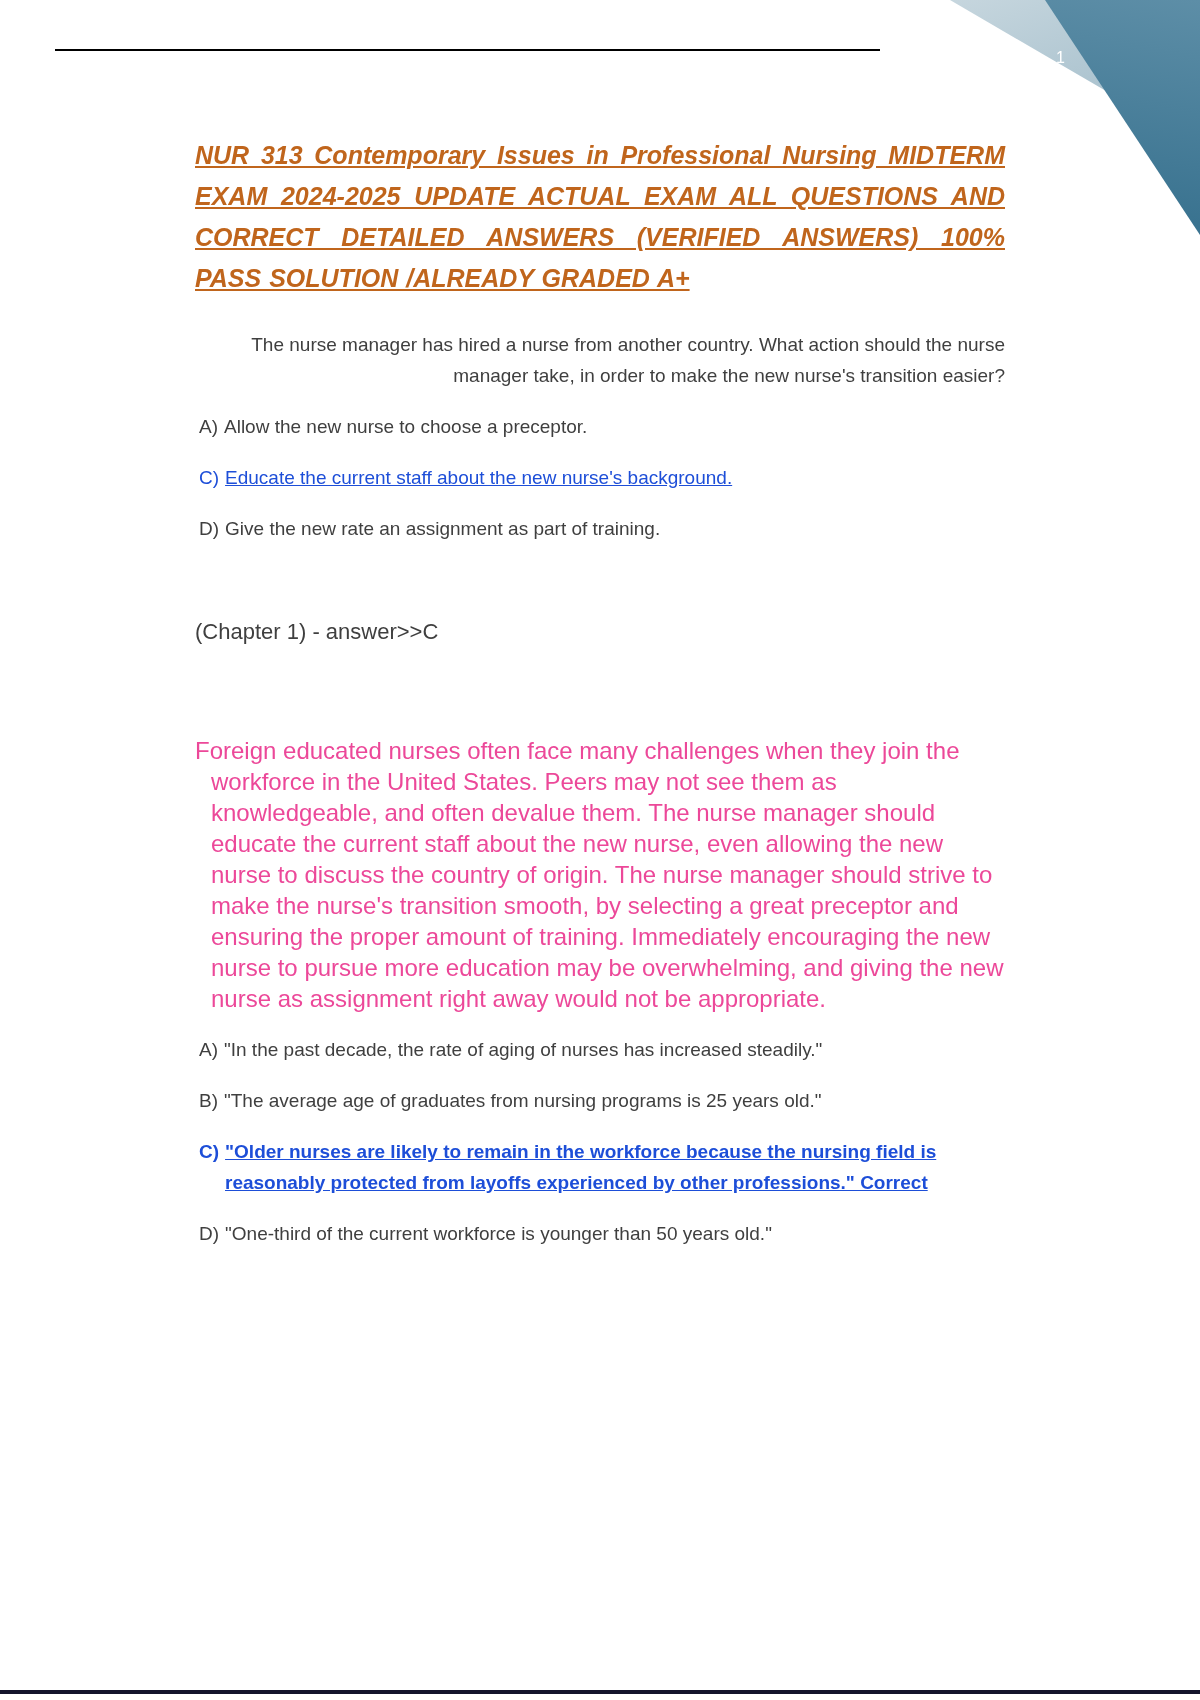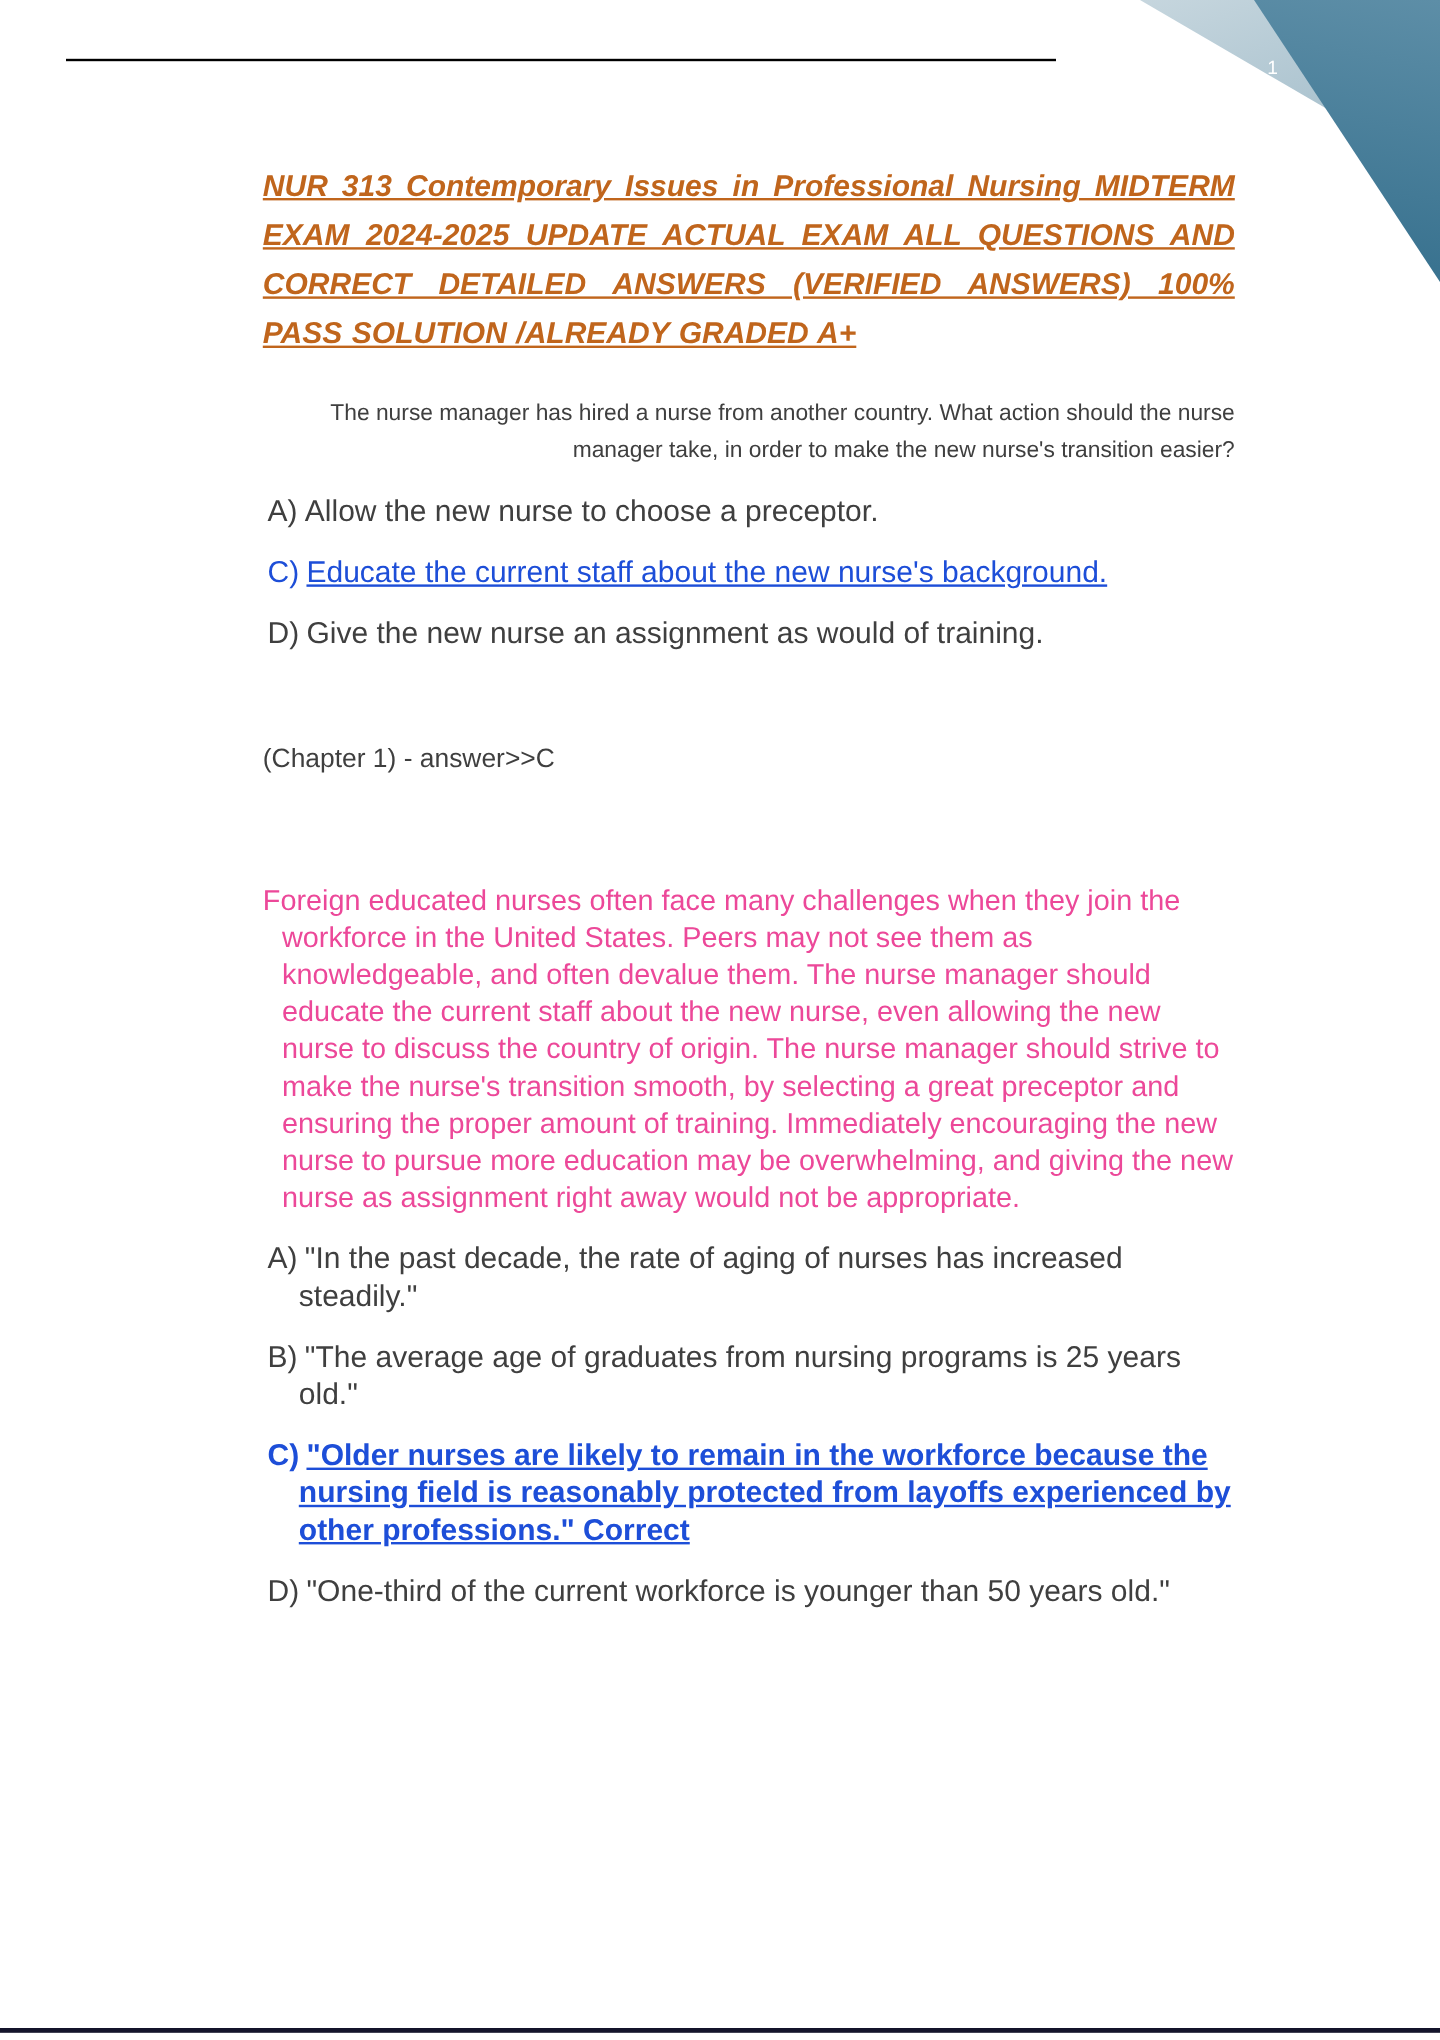--- a/index.html
+++ b/index.html
@@ -51,21 +51,20 @@
     top: 50px; right: 135px;
     color: #ffffff;
     font-size: 16px;
     line-height: 1;
   }
 
   .content {
     position: absolute;
     left: 195px; top: 135px;
     width: 810px;
-    margin-left: 24px;
   }
 
   .doc-title {
     font-size: 25px;
     font-weight: bold;
     font-style: italic;
     color: #c0651c;
     text-decoration: underline;
     line-height: 41px;
     text-align: justify;
@@ -76,21 +75,21 @@
   .qtext {
     font-size: 19px;
     line-height: 31px;
     margin: 0 0 10px 0;
     padding-left: 16px;
     text-indent: -16px;
     text-align: right;
   }
 
   p.option {
-    font-size: 25px;
+    font-size: 19px;
     line-height: 31px;
     margin: 20px 0 0 0;
     padding-left: 30px;
     text-indent: -26px;
   }
   .opt-label { margin-right: 6px; }
   .correct { color: #1d4ed8; }
   .correct .opt-text { text-decoration: underline; }
   .correct.bold { font-weight: bold; }
 
@@ -131,21 +130,21 @@
 
     <p class="qtext">The nurse manager has hired a nurse from another country. What action should the nurse manager take, in order to make the new nurse's transition easier?</p>
 
     <p class="option">
       <span class="opt-label">A)</span><span class="opt-text">Allow the new nurse to choose a preceptor.</span>
     </p>
     <p class="option correct">
       <span class="opt-label">C)</span><span class="opt-text">Educate the current staff about the new nurse's background.</span>
     </p>
     <p class="option">
-      <span class="opt-label">D)</span><span class="opt-text">Give the new nurse an assignment as would of training.</span>
+      <span class="opt-label">D)</span><span class="opt-text">Give the new rate an assignment as part of training.</span>
     </p>
 
     <p class="answer-line">(Chapter 1) - answer&gt;&gt;C</p>
 
     <p class="rationale">Foreign educated nurses often face many challenges when they join the workforce in the United States. Peers may not see them as knowledgeable, and often devalue them. The nurse manager should educate the current staff about the new nurse, even allowing the new nurse to discuss the country of origin. The nurse manager should strive to make the nurse's transition smooth, by selecting a great preceptor and ensuring the proper amount of training. Immediately encouraging the new nurse to pursue more education may be overwhelming, and giving the new nurse as assignment right away would not be appropriate.</p>
 
 
     <p class="option">
       <span class="opt-label">A)</span><span class="opt-text">"In the past decade, the rate of aging of nurses has increased steadily."</span>
     </p>

